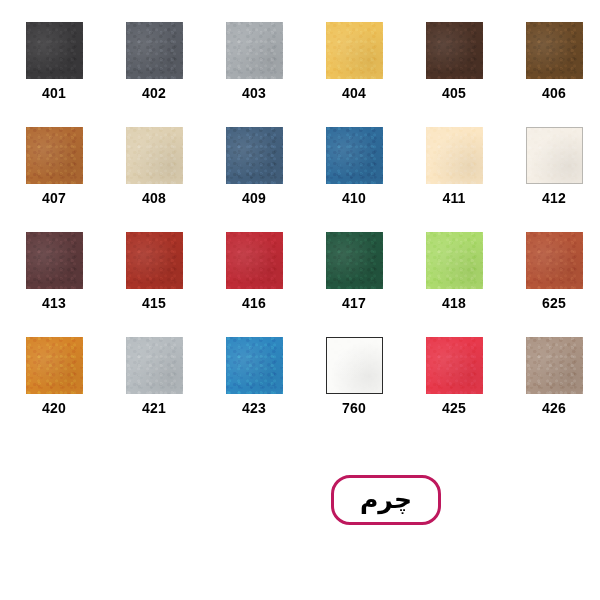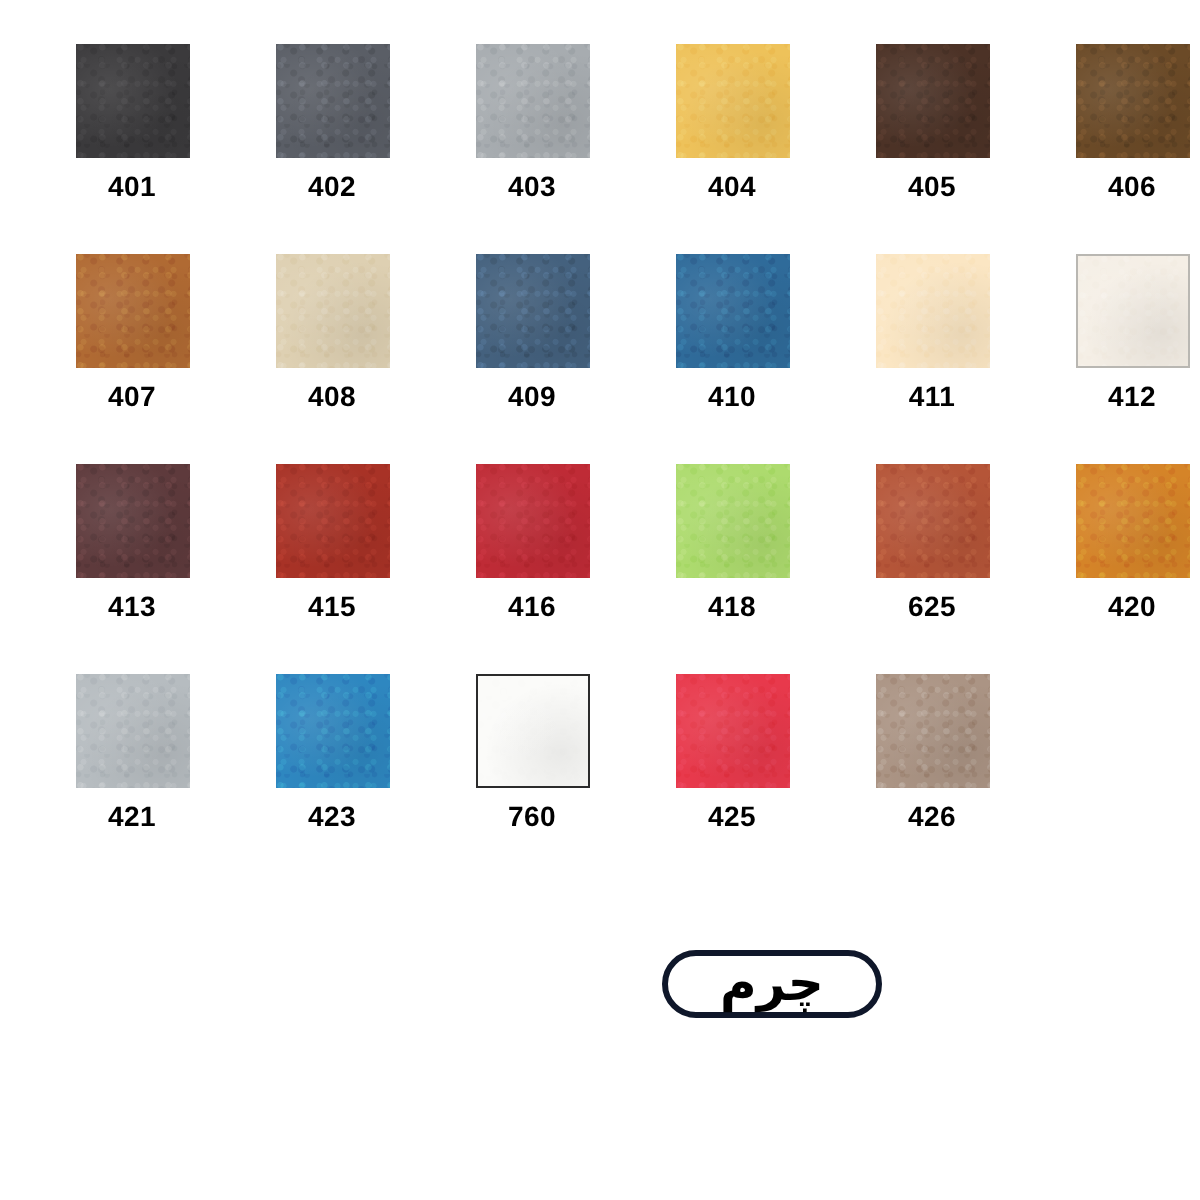--- a/index.html
+++ b/index.html
@@ -25,21 +25,21 @@
   
   #swatch-grid {
     position: absolute;
     left: 0;
     top: 22px;
     width: 552px;
     display: grid;
     grid-template-columns: repeat(6, 100px);
     grid-auto-rows: 105px;
     justify-content: start;
-    padding-left: 16px;
+    padding-left: 4px;
     box-sizing: border-box;
   }
 
   .swatch-cell {
     width: 100px;
     height: 105px;
     display: flex;
     flex-direction: column;
     align-items: center;
     justify-content: flex-start;
@@ -90,22 +90,22 @@
     text-align: center;
     font-family: "Liberation Sans", sans-serif;
   }
 
   
   #brand-button {
     position: absolute;
     left: 331px;
     top: 475px;
     width: 110px;
-    height: 34px;
-    border: 3px solid #0f172a;
+    height: 50px;
+    border: 3px solid #be185d;
     border-radius: 19px;
     background: #ffffff;
     display: flex;
     align-items: center;
     justify-content: center;
     box-sizing: border-box;
   }
   #brand-button-text {
     font-family: "DejaVu Sans", sans-serif;
     font-size: 25px;
@@ -176,20 +176,24 @@
       </div>
       <div class="swatch-cell">
         <div class="swatch-chip" style="background: rgb(168, 50, 38);"></div>
         <div class="swatch-label">415</div>
       </div>
       <div class="swatch-cell">
         <div class="swatch-chip" style="background: rgb(191, 43, 54);"></div>
         <div class="swatch-label">416</div>
       </div>
       <div class="swatch-cell">
+        <div class="swatch-chip" style="background: rgb(35, 86, 63);"></div>
+        <div class="swatch-label">417</div>
+      </div>
+      <div class="swatch-cell">
         <div class="swatch-chip" style="background: rgb(173, 219, 110);"></div>
         <div class="swatch-label">418</div>
       </div>
       <div class="swatch-cell">
         <div class="swatch-chip" style="background: rgb(181, 85, 56);"></div>
         <div class="swatch-label">625</div>
       </div>
       <div class="swatch-cell">
         <div class="swatch-chip" style="background: rgb(213, 132, 40);"></div>
         <div class="swatch-label">420</div>

